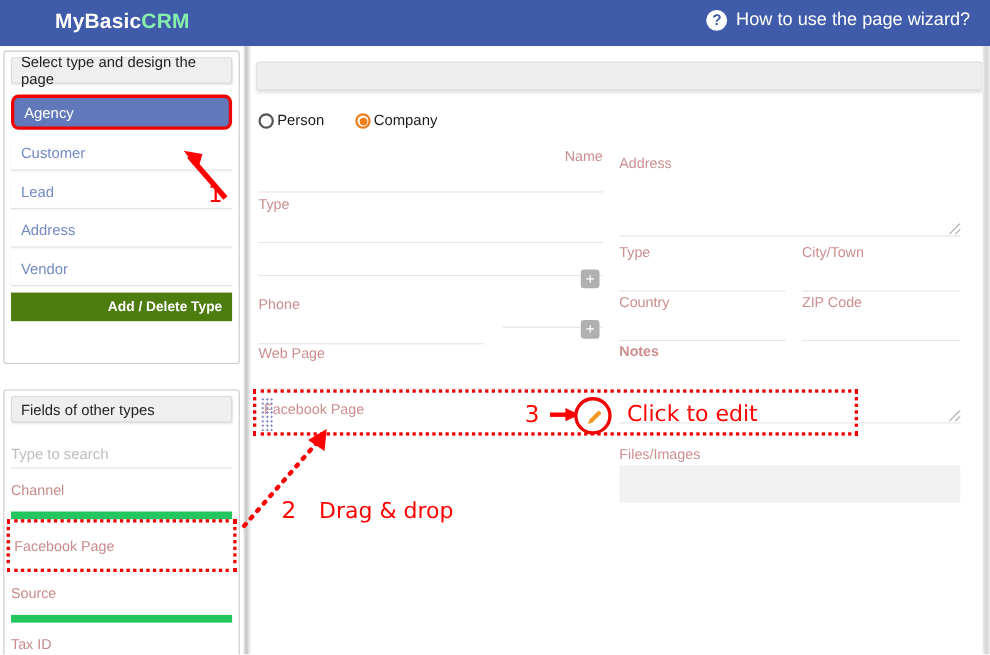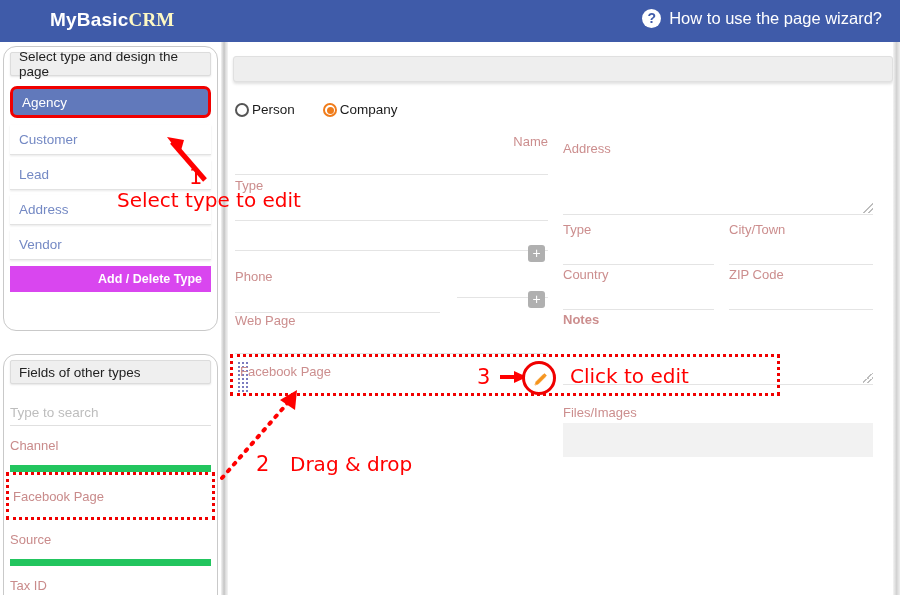--- a/index.html
+++ b/index.html
@@ -21,21 +21,21 @@
     position: absolute; left: 0; top: 0;
     width: 900px; height: 42px;
     background: #3f5ba9;
     display: flex; align-items: center;
   }
   .brand {
     position: absolute; left: 50px; top: 9px;
     font-size: 19px; font-weight: bold; letter-spacing: .2px;
   }
   .brand .part-a { color: #ffffff; }
-  .brand .part-b { color: #fef9c3; font-family: Liberation Serif, serif; }
+  .brand .part-b { color: #86efac; }
 
   .modeswitch {
     position: absolute; left: 228px; top: 8px;
     display: flex; align-items: center; gap: 9px;
     height: 26px;
   }
   .monitor-icon { width: 19px; height: 17px; position: relative; }
   .monitor-icon .scr {
     position: absolute; left: 0; top: 0; width: 19px; height: 13px;
     border: 2px solid #fff; border-radius: 2px;
@@ -76,21 +76,21 @@
   .leftcol {
     position: absolute; left: 0; top: 42px;
     width: 221px; height: 553px;
     background: #ffffff;
   }
   .panel {
     position: absolute; left: 3px;
     width: 215px;
     background: #ffffff;
     border: 1px solid #c9c9c9;
-    border-radius: 13px;
+    border-radius: 3px;
   }
   #panel-types { top: 4px; height: 285px; }
   #panel-fields { top: 312px; height: 280px; }
 
   .panel-head {
     margin: 5px 6px 0 6px; height: 24px;
     background: #efefef;
     border: 1px solid #dcdcdc;
     border-radius: 2px;
     display: flex; align-items: center;
@@ -110,21 +110,21 @@
     cursor: pointer;
   }
   .type-item.selected {
     background: #6179bb; color: #ffffff;
     border: 3px solid #f00000; border-radius: 7px;
     height: 32px; box-shadow: none;
     margin-bottom: 7px;
   }
   .addbtn {
     margin: 6px 6px 0 6px; height: 26px;
-    background: #d946ef; color: #fff;
+    background: #4d7c0f; color: #fff;
     font-size: 12.5px; font-weight: bold;
     display: flex; align-items: center; justify-content: flex-end;
     padding-right: 9px; cursor: pointer;
   }
 
   .searchfield {
     margin: 16px 6px 0 6px; height: 26px;
     border-bottom: 1px solid #e0e0e0;
     font-size: 13.5px; color: #bdbdbd;
     display: flex; align-items: center;
@@ -410,21 +410,20 @@
     <polygon points="167,137 184,140 180,154" fill="#ff0000"></polygon>
 
     <line x1="222" y1="478" x2="292" y2="398" stroke="#ff0000" stroke-width="4" stroke-dasharray="2,7" stroke-linecap="round"></line>
     <polygon points="297,390 295,410 280,400" fill="#ff0000"></polygon>
 
     <line x1="500" y1="377" x2="519" y2="377" stroke="#ff0000" stroke-width="4"></line>
     <polygon points="527,377 514,371 514,383" fill="#ff0000"></polygon>
   </svg>
 
   <div class="anno anno-text num" style="left:189px; top:165px;">1</div>
-  <div class="anno anno-text big" style="left:117px; top:188px;">Select type to edit</div>
 
   <div class="anno anno-text num" style="left:256px; top:452px;">2</div>
   <div class="anno anno-text big" style="left:290px; top:452px;">Drag &amp; drop</div>
 
   <div class="anno anno-text num" style="left:477px; top:365px;">3</div>
 
   <div class="pencil-circle">
     <svg class="pen" viewBox="0 0 20 20">
       <path d="M3.5 16.5 L4.6 12.6 L13.2 4.0 L16.0 6.8 L7.4 15.4 Z" fill="#f5941d" stroke="#f5941d" stroke-width="0.6"></path>
       <path d="M13.2 4.0 L14.6 2.6 L17.4 5.4 L16.0 6.8 Z" fill="#f5941d"></path>

